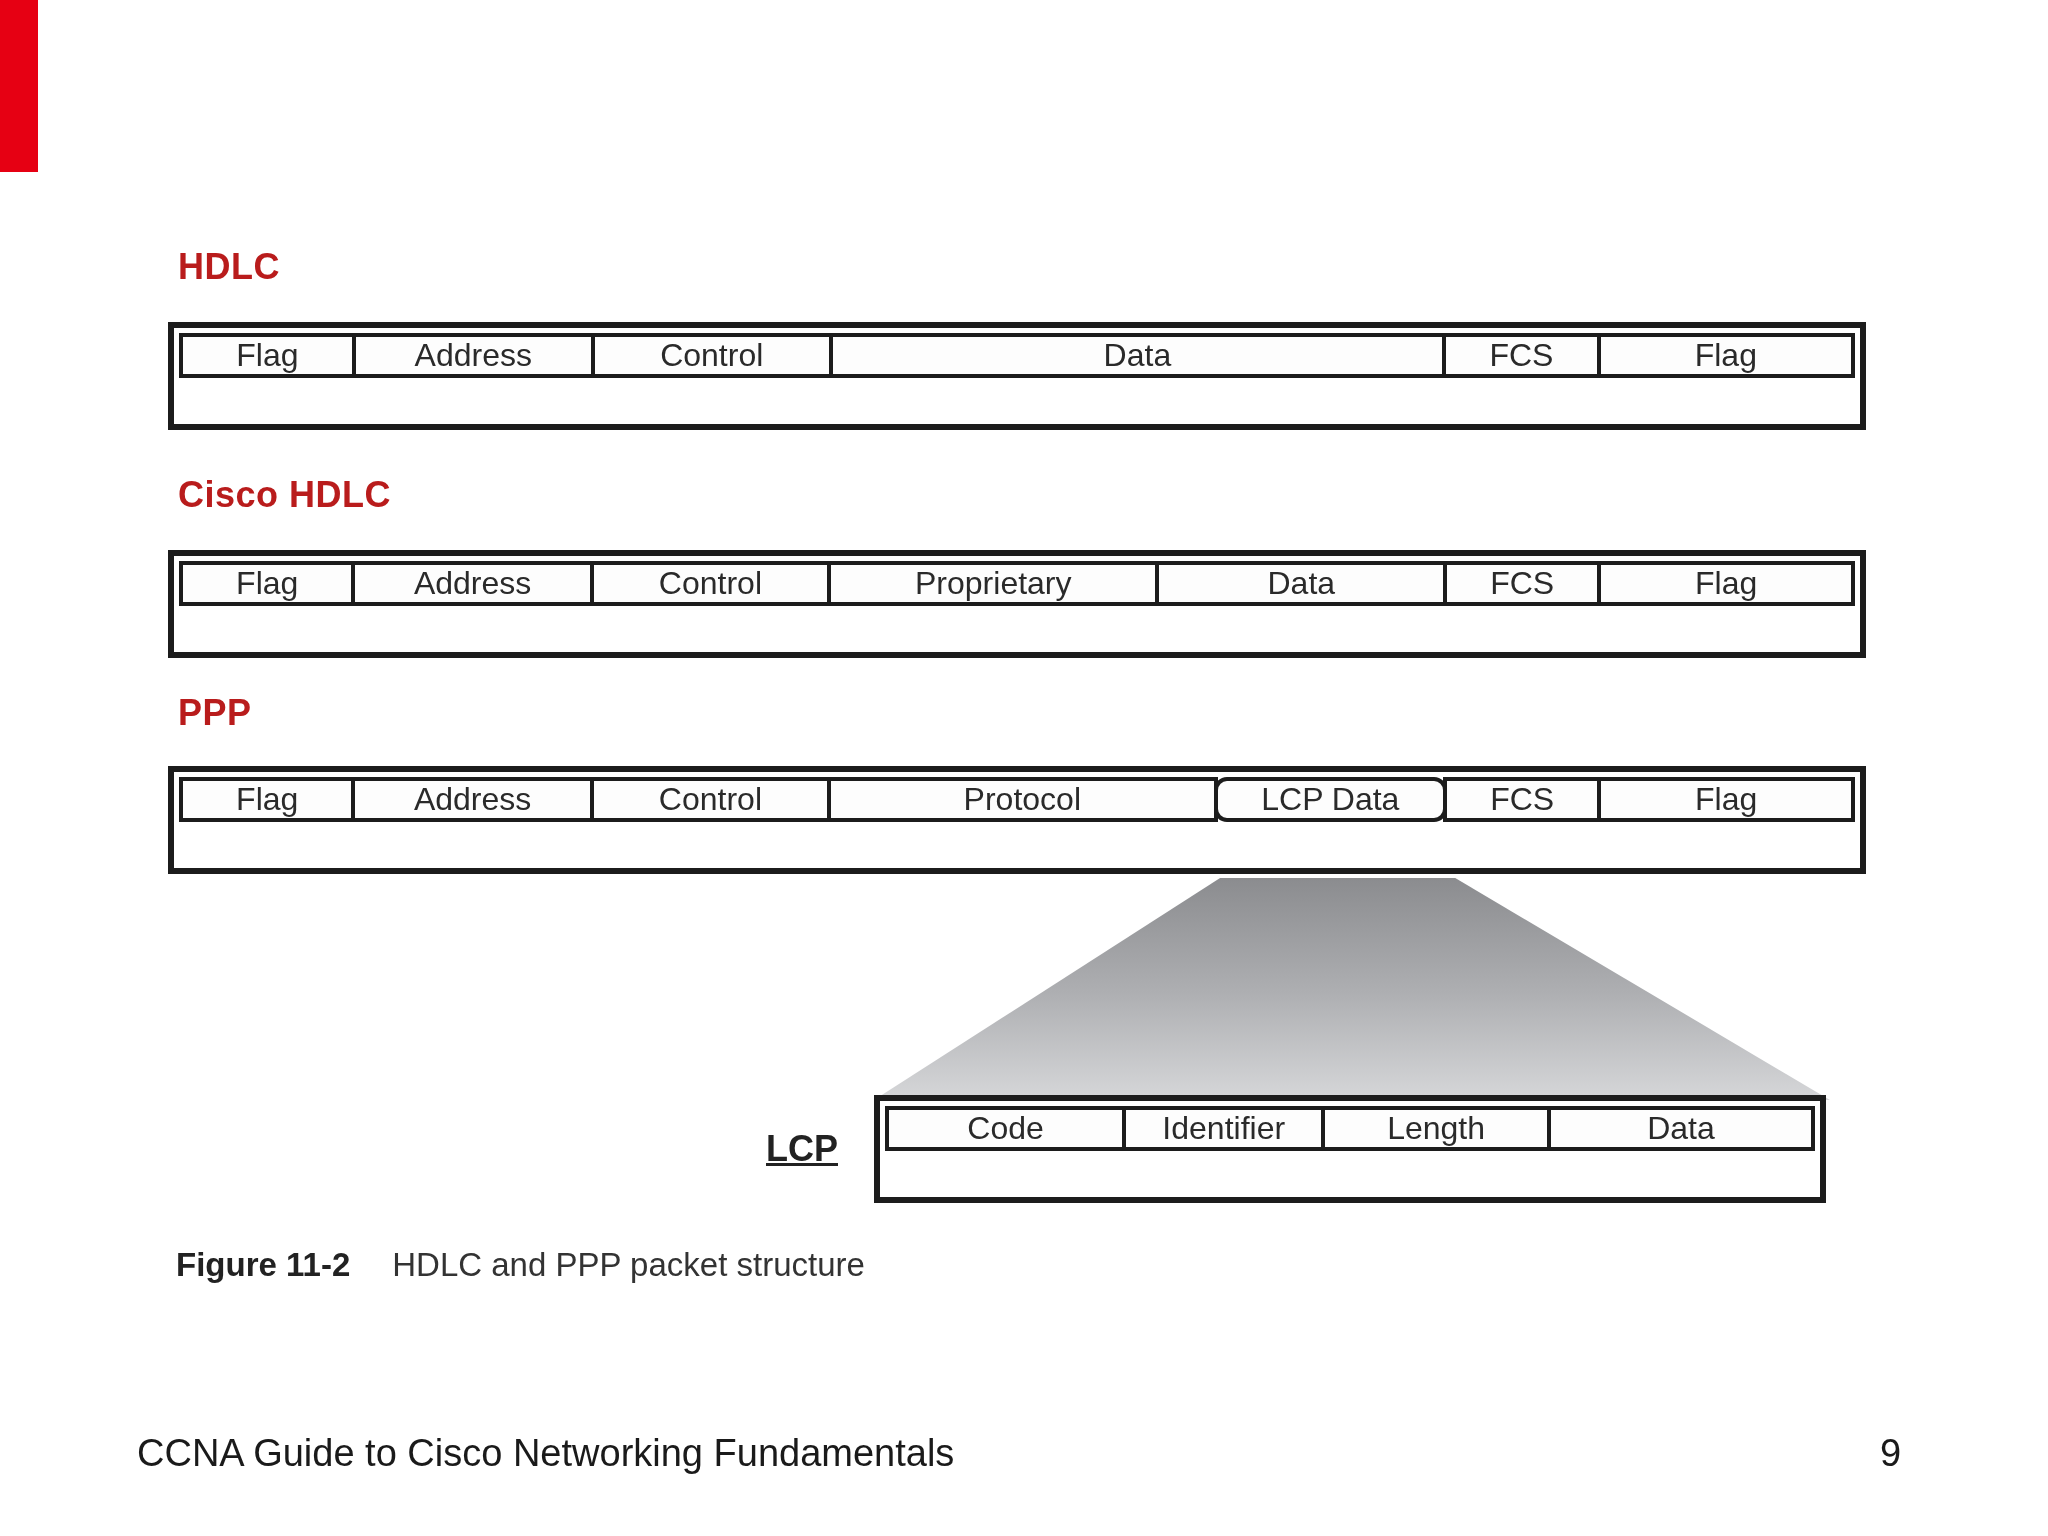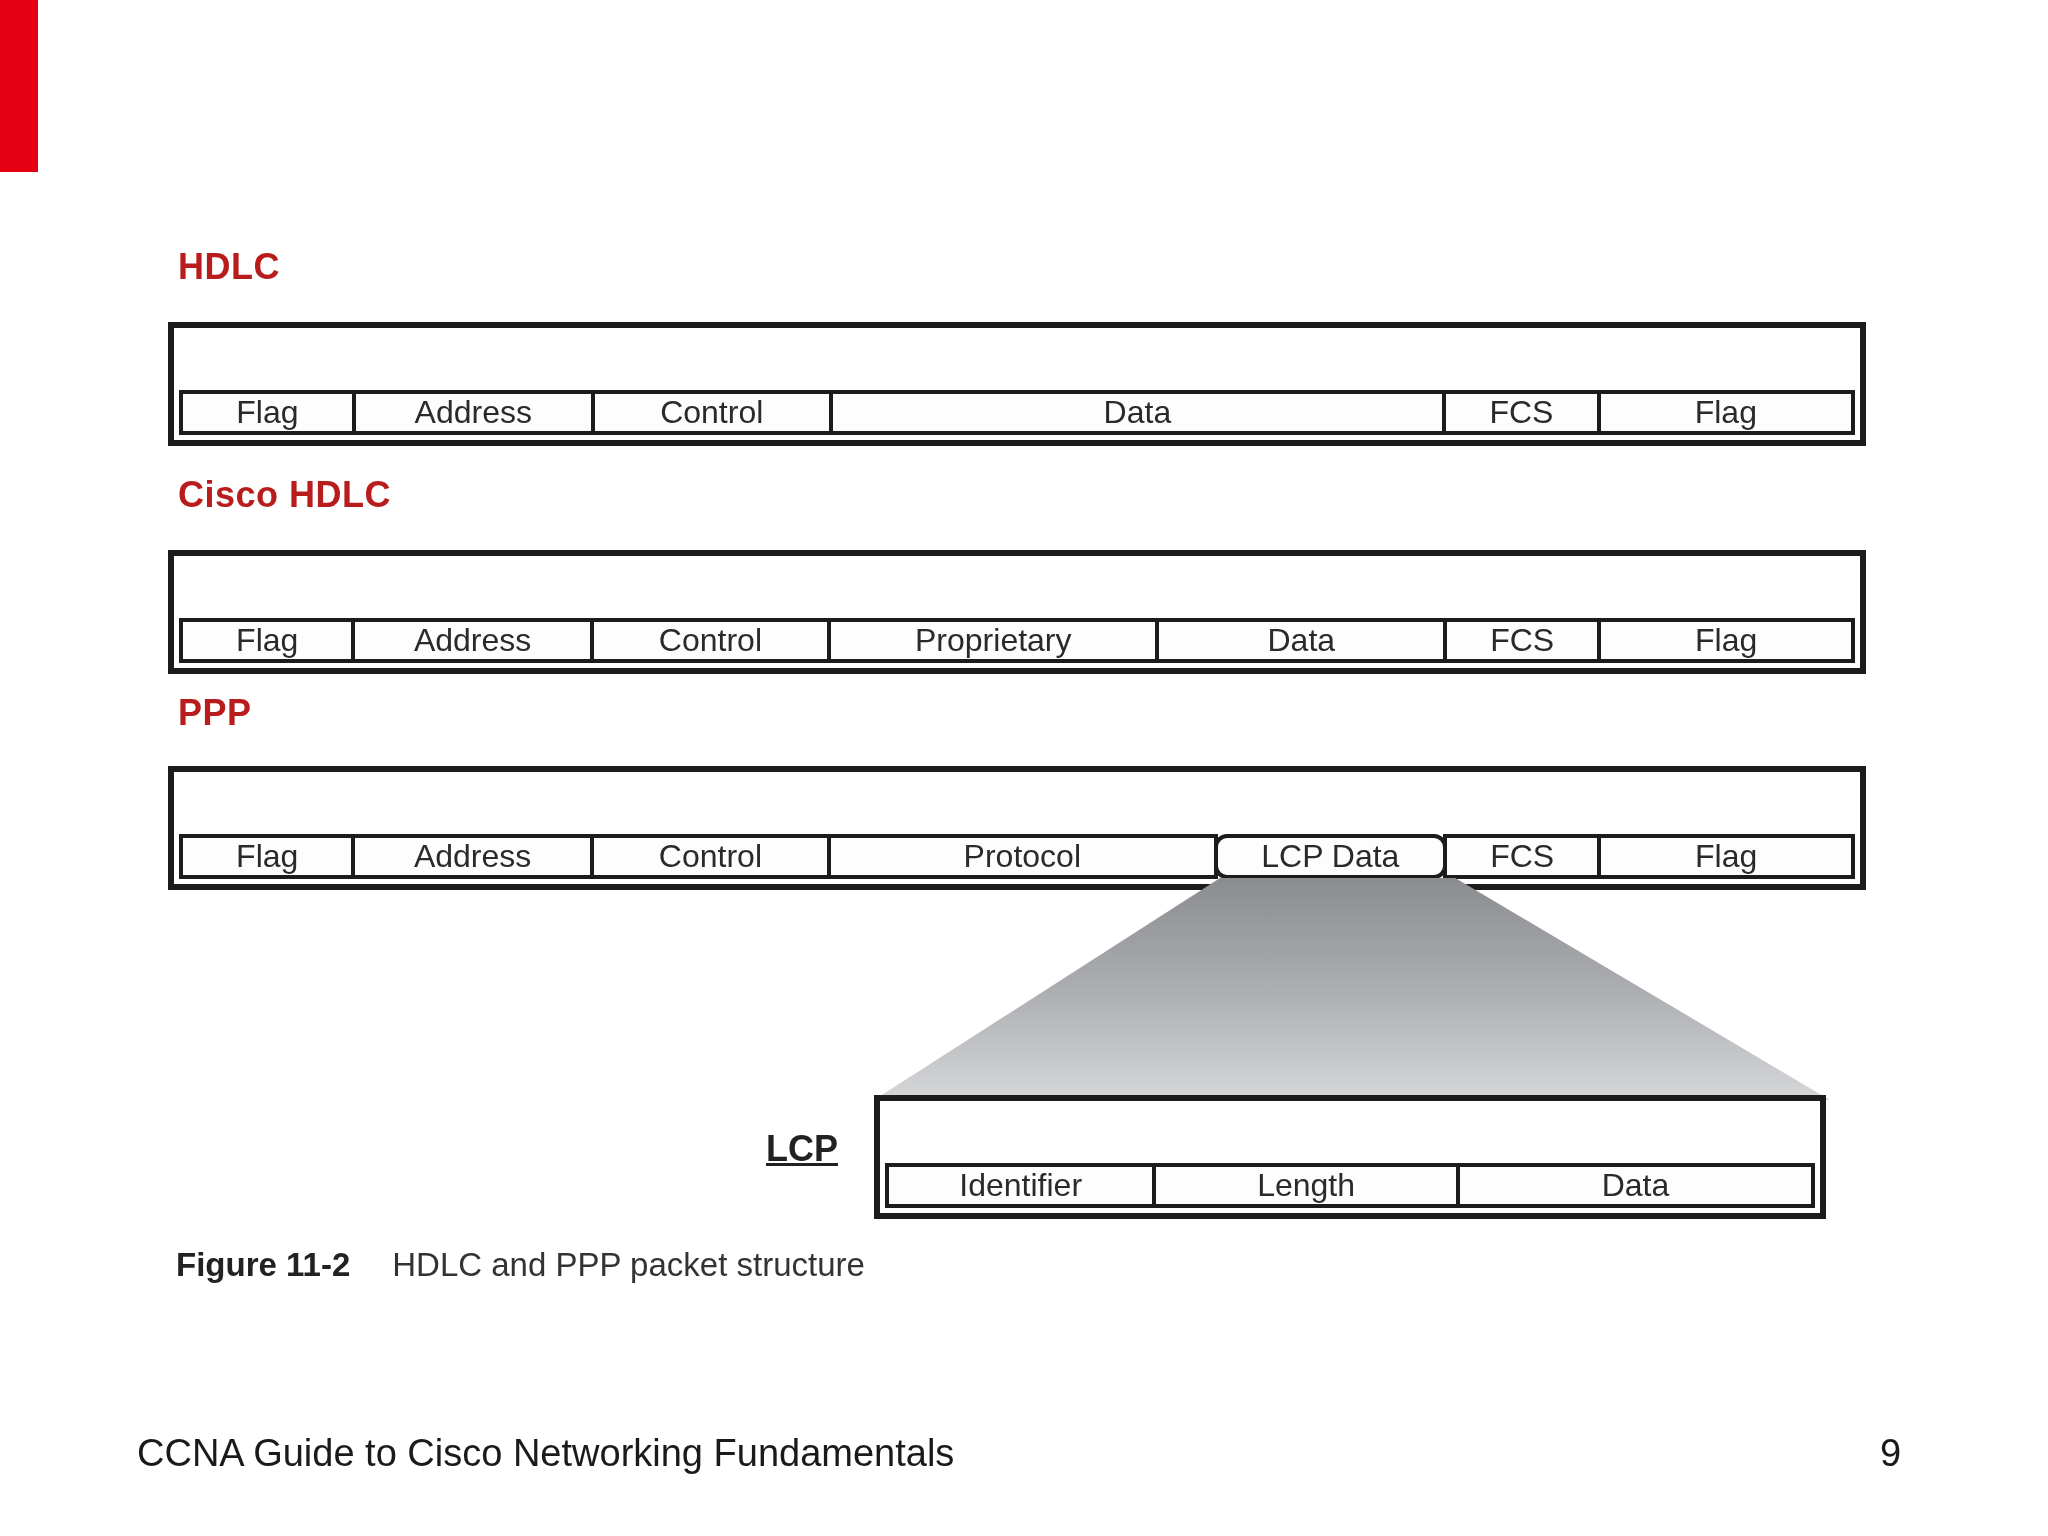--- a/index.html
+++ b/index.html
@@ -8,22 +8,22 @@
     font-family:"Liberation Sans", sans-serif;color:#262626;overflow:hidden;
   }
   .accent-bar{
     position:absolute;left:0;top:0;width:38px;height:172px;background:#e60013;
   }
   .heading{
     position:absolute;font-size:36px;font-weight:bold;color:#b91c1c;
     letter-spacing:0.5px;
   }
   .frame-row{
-    position:absolute;height:124px;border:6px solid #1c1c1c;background:#ffffff;
-    box-sizing:border-box;display:flex;align-items:flex-end;padding:5px;
+    position:absolute;height:108px;border:6px solid #1c1c1c;background:#ffffff;
+    box-sizing:border-box;display:flex;align-items:flex-start;padding:5px;
   }
   .cell{
     border:4px solid #1c1c1c;box-sizing:border-box;background:#fdfdfd;
     display:flex;align-items:center;justify-content:center;
     font-size:32px;color:#2a2a2a;flex-shrink:0;flex-basis:0;
   }
   .cell + .cell{margin-left:-4px;}
   .zoom-cone{
     position:absolute;left:874px;top:878px;width:956px;height:222px;
     background:linear-gradient(to bottom,#8b8c8f 0%,#aeafb2 52%,#d6d7d9 100%);
@@ -124,20 +124,23 @@
   <div class="cell" style="flex-grow:258;">
       <span>Flag</span>
     </div>
 </div>
 
 <div class="zoom-cone"></div>
 
 <div class="lcp-label">LCP</div>
 
 <div class="frame-row" style="left:874px;top:1095px;width:952px;">
+  <div class="cell" style="flex-grow:244;">
+      <span>Code</span>
+    </div>
   <div class="cell" style="flex-grow:204;">
       <span>Identifier</span>
     </div>
   <div class="cell" style="flex-grow:232;">
       <span>Length</span>
     </div>
   <div class="cell" style="flex-grow:272;">
       <span>Data</span>
     </div>
 </div>

